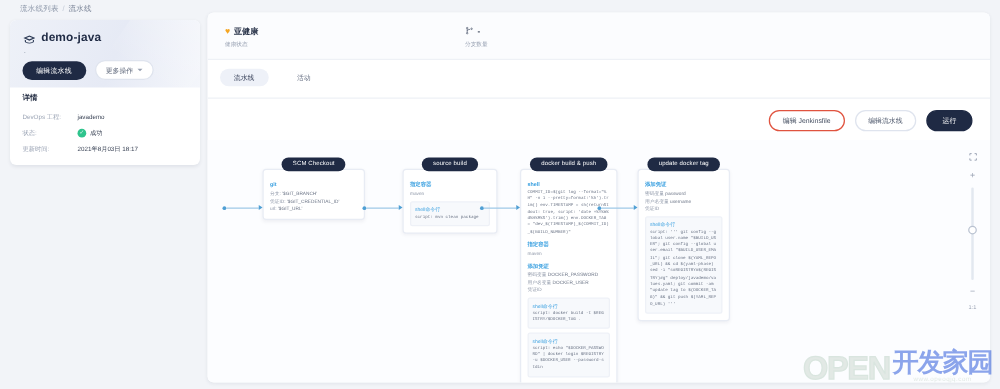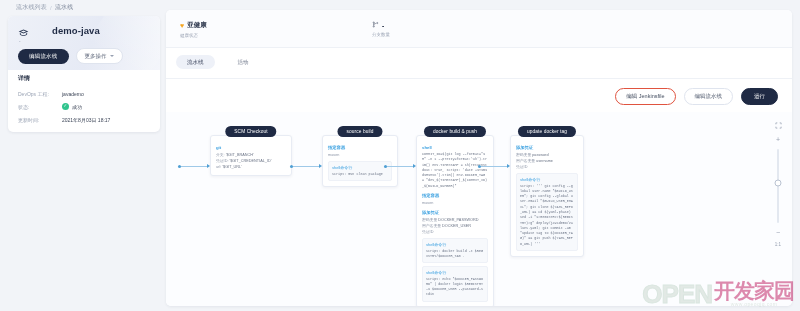--- a/index.html
+++ b/index.html
@@ -33,21 +33,21 @@
     position: absolute; left: 0; top: 0; width: 152px; height: 54px;
     background: linear-gradient(110deg,#eef1f8 0%,#e6eaf5 55%,#f4f6fb 100%);
   }
   .left-card .banner:after {
     content: ""; position: absolute; right: -10px; top: -18px;
     width: 70px; height: 70px; transform: rotate(35deg);
     background: linear-gradient(180deg,#ffffff55,#ffffff00);
   }
   .proj-head {
     position: absolute; left: 10px; top: 9px;
-    display: flex; align-items: center; gap: 23px;
+    display: flex; align-items: center; gap: 4px;
   }
   .proj-icon { width: 11px; height: 11px; color: #2c3a55; }
   .proj-title { font-size: 9.5px; font-weight: 700; color: #1f2a44; letter-spacing: .1px; }
   .proj-sub { position: absolute; left: 11px; top: 23px; font-size: 4.5px; color: #9aa3b4; }
 
   .btn-row { position: absolute; left: 10px; top: 32px; display: flex; gap: 7px; align-items: center; }
   .btn-dark {
     background: #1f2a44; color: #fff; border-radius: 10px;
     font-size: 5.5px; padding: 4px 11px; cursor: pointer; white-space: nowrap;
     letter-spacing: .2px;
@@ -179,21 +179,21 @@
   .watermark {
     position: absolute; right: 6px; bottom: 4px;
     display: flex; align-items: center; gap: 2px; opacity: .5;
     pointer-events: none; user-select: none;
   }
   .wm-open {
     font-size: 26px; font-weight: 700; color: #c9d6cd;
     -webkit-text-stroke: 1px #b8cfc0; letter-spacing: -1px; line-height: 1; margin-left: 35px;
   }
   .wm-cn { display: flex; flex-direction: column; align-items: center; }
-  .wm-cn-top { font-size: 21px; font-weight: 700; color: #be185d; line-height: 1; letter-spacing: -1px; }
+  .wm-cn-top { font-size: 21px; font-weight: 700; color: #1d4ed8; line-height: 1; letter-spacing: -1px; }
   .wm-cn-bot { font-size: 5px; color: #c3d3c8; letter-spacing: .4px; }
 </style>
 </head>
 <body>
 
 <div id="app">
 
   <div class="breadcrumb">
     <span>流水线列表</span>
     <span class="sep">/</span>

